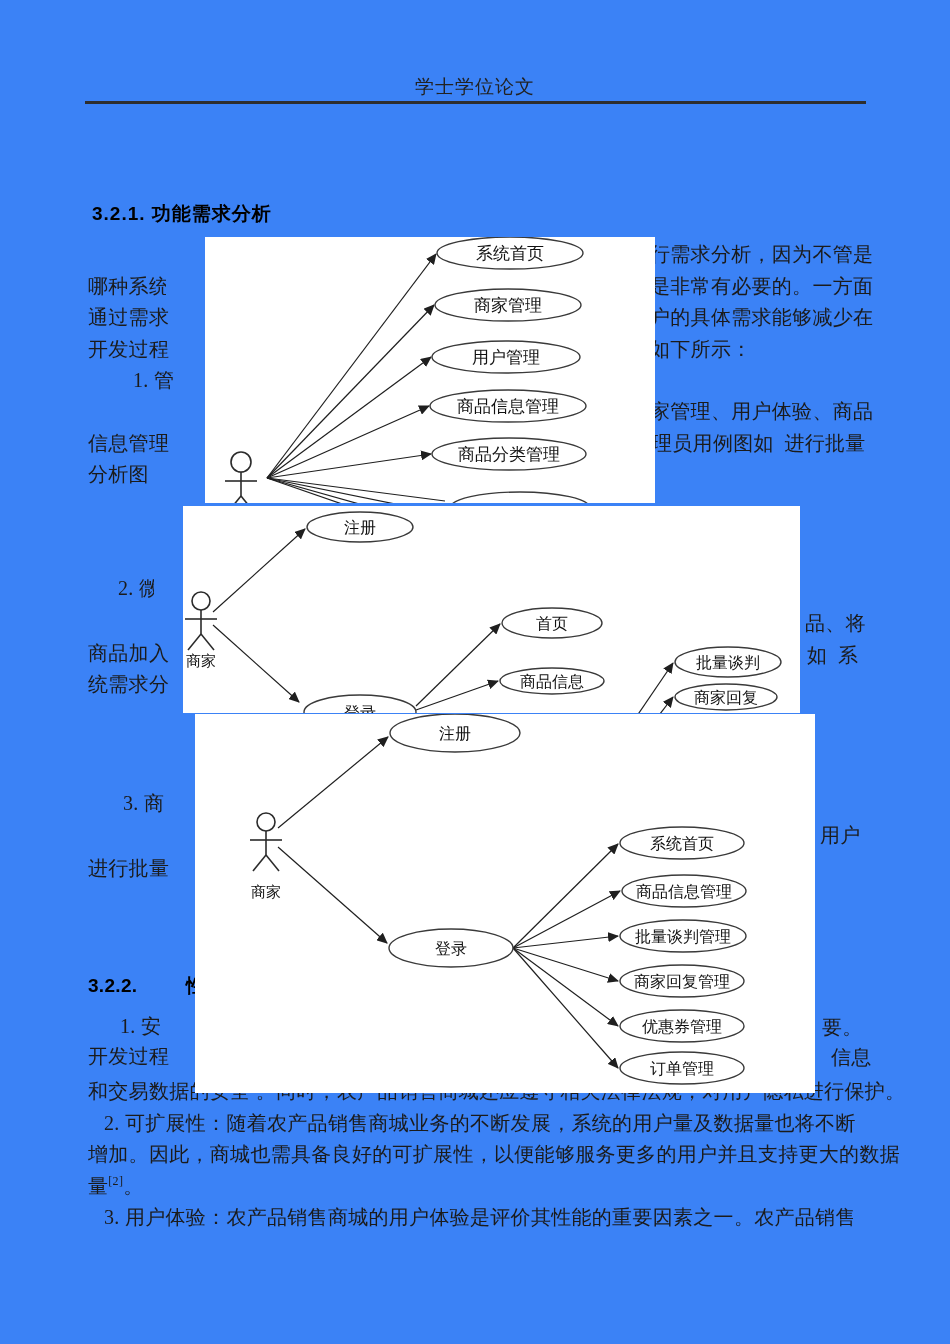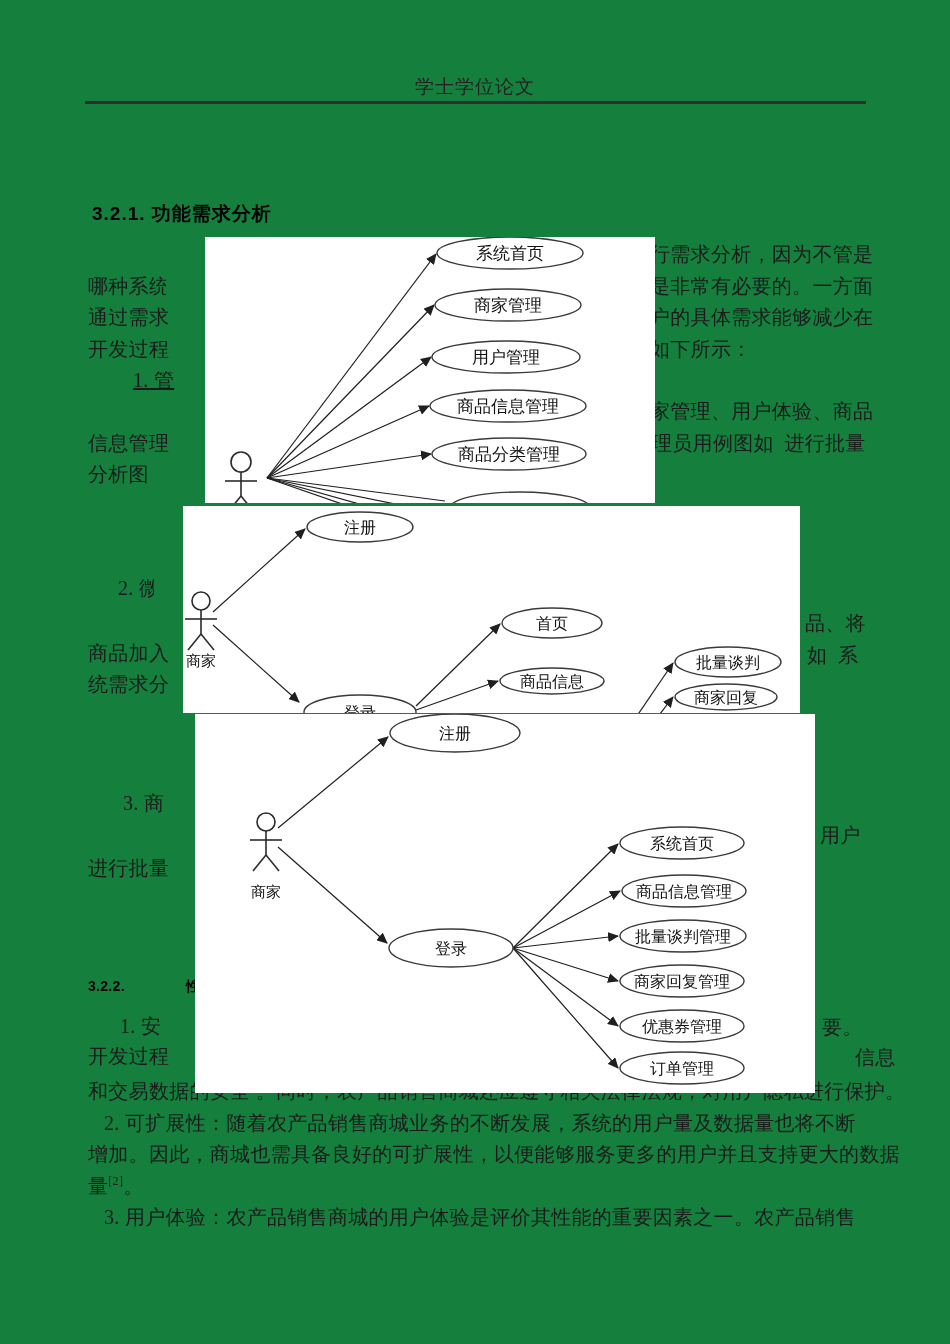--- a/index.html
+++ b/index.html
@@ -1,50 +1,50 @@
 <!DOCTYPE html>
 <html><head>
 <meta charset="utf-8">
 <style>
   html,body{margin:0;padding:0;background:#888;}
-  #page{position:relative;width:950px;height:1344px;background:#15803d;overflow:hidden;
+  #page{position:relative;width:950px;height:1344px;background:#3b82f6;overflow:hidden;
         font-family:"Liberation Serif","DejaVu Serif",serif;}
   .hdr-title{position:absolute;left:0;top:74px;width:100%;text-align:center;
              font-size:19px;color:#222;letter-spacing:1px;}
   .hdr-rule{position:absolute;left:85px;top:101px;width:781px;height:3px;background:#2e2e2e;}
   .h1{position:absolute;left:92px;top:140px;font-family:"Liberation Sans","DejaVu Sans",sans-serif;
       font-weight:bold;font-size:23px;color:#000;letter-spacing:1px;}
   .h2{position:absolute;left:92px;top:201px;font-family:"Liberation Sans","DejaVu Sans",sans-serif;
       font-weight:bold;font-size:19px;color:#000;letter-spacing:1px;}
   .frag{position:absolute;font-size:20px;line-height:26px;color:#1b1b1b;white-space:pre;
         letter-spacing:0.3px;z-index:1;}
   .frag.clip{overflow:hidden;}
   .frag.heading{font-family:"Liberation Sans","DejaVu Sans",sans-serif;font-weight:bold;
-                font-size:14px;color:#000;}
+                font-size:19px;color:#000;}
   .frag sup{font-size:12px;line-height:0;}
   .diagram{position:absolute;background:#ffffff;z-index:5;}
   .diagram svg{display:block;}
   .oval{fill:#ffffff;stroke:#3a3a3a;stroke-width:1.4;}
   .assoc{stroke:#1f1f1f;stroke-width:1.2;fill:none;}
   .actor{stroke:#2b2b2b;stroke-width:1.6;fill:none;}
   .olabel{font-family:"Liberation Serif","DejaVu Serif",serif;fill:#111;}
   .alabel{font-family:"Liberation Serif","DejaVu Serif",serif;fill:#111;font-size:15px;}
 </style>
 </head>
 <body>
 
 <div id="page">
   <div class="hdr-title">学士学位论文</div>
   <div class="hdr-rule"></div>
   <div class="h2">3.2.1.  功能需求分析</div>
   <div id="text-layer">
       <div class="frag clip" style="left: 88px; top: 273px; width: 78px;">哪种系统</div>
       <div class="frag" style="left: 88px; top: 304px;">通过需求</div>
       <div class="frag" style="left: 88px; top: 336px;">开发过程</div>
-      <div class="frag" style="left: 133px; top: 367px; text-decoration: underline;">1. 管</div>
+      <div class="frag" style="left: 133px; top: 367px;">1. 管</div>
       <div class="frag" style="left: 88px; top: 430px;">信息管理</div>
       <div class="frag" style="left: 88px; top: 461px;">分析图</div>
       <div class="frag" style="left: 650px; top: 241px;">行需求分析，因为不管是</div>
       <div class="frag" style="left: 650px; top: 273px;">是非常有必要的。一方面</div>
       <div class="frag" style="left: 650px; top: 304px;">户的具体需求能够减少在</div>
       <div class="frag" style="left: 650px; top: 336px;">如下所示：</div>
       <div class="frag" style="left: 650px; top: 398px;">家管理、用户体验、商品</div>
       <div class="frag" style="left: 652px; top: 430px;">理员用例图如  进行批量</div>
       <div class="frag clip" style="left: 118px; top: 575px; width: 36px;">2. 微</div>
       <div class="frag" style="left: 805px; top: 610px;">品、将</div>
@@ -52,21 +52,21 @@
       <div class="frag" style="left: 807px; top: 642px;">如  系</div>
       <div class="frag" style="left: 88px; top: 671px;">统需求分</div>
       <div class="frag" style="left: 123px; top: 790px;">3. 商</div>
       <div class="frag" style="left: 820px; top: 822px;">用户</div>
       <div class="frag" style="left: 88px; top: 855px;">进行批量</div>
       <div class="frag heading" style="left: 88px; top: 973px;">3.2.2.</div>
       <div class="frag heading" style="left: 186px; top: 973px;">性</div>
       <div class="frag" style="left: 120px; top: 1013px;">1. 安</div>
       <div class="frag" style="left: 822px; top: 1014px;">要。</div>
       <div class="frag" style="left: 88px; top: 1043px;">开发过程</div>
-      <div class="frag" style="left: 820px; top: 1044px; margin-left: 35px;">信息</div>
+      <div class="frag" style="left: 796px; top: 1044px; margin-left: 35px;">信息</div>
       <div class="frag" style="left: 88px; top: 1078px;">和交易数据的安全 。同时，农产品销售商城还应遵守相关法律法规，对用户隐私进行保护。</div>
       <div class="frag" style="left: 104px; top: 1110px;">2. 可扩展性：随着农产品销售商城业务的不断发展，系统的用户量及数据量也将不断</div>
       <div class="frag" style="left: 88px; top: 1141px;">增加。因此，商城也需具备良好的可扩展性，以便能够服务更多的用户并且支持更大的数据</div>
       <div class="frag" style="left: 88px; top: 1173px;">量<sup>[2]</sup>。</div>
       <div class="frag" style="left: 104px; top: 1204px;">3. 用户体验：农产品销售商城的用户体验是评价其性能的重要因素之一。农产品销售</div>
     </div>
   <div id="diagram-layer">
       <div class="diagram" style="left: 205px; top: 237px; width: 450px; height: 266px;">
         <svg width="450" height="266" viewBox="0 0 450 266">
           <defs>

